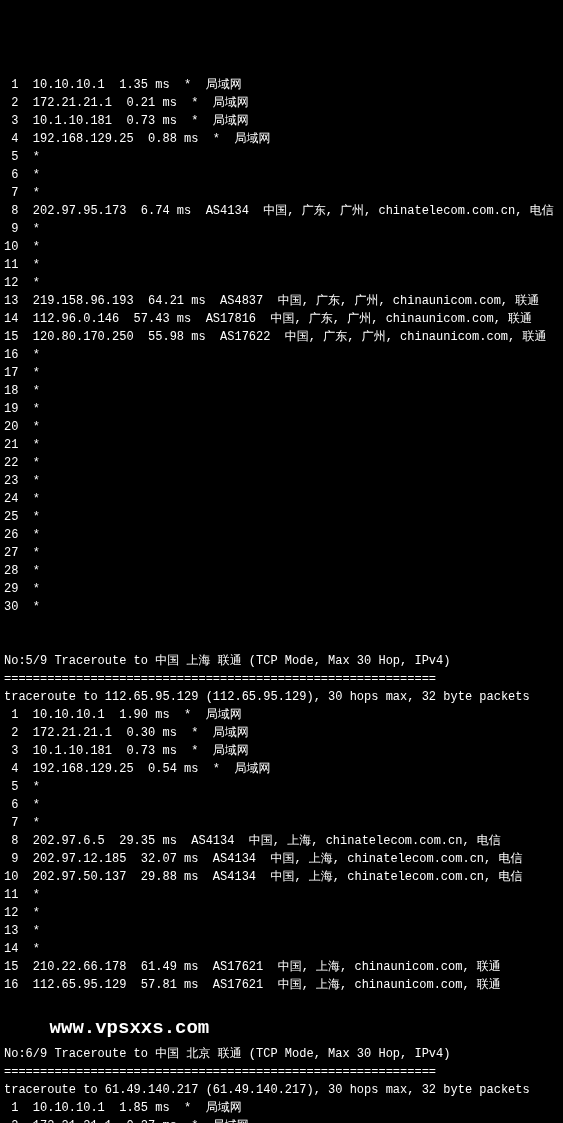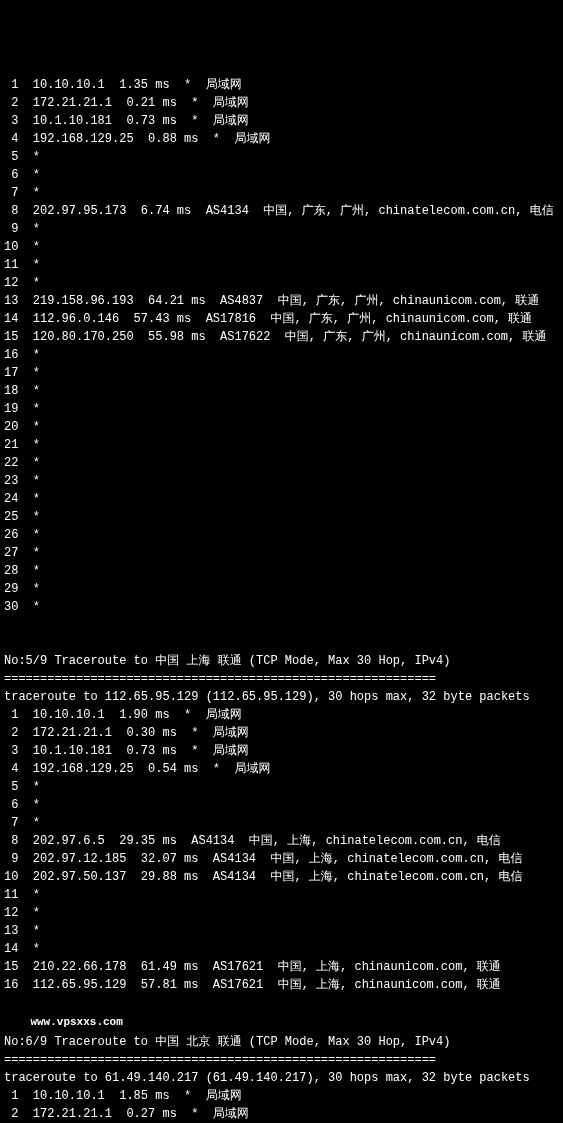--- a/index.html
+++ b/index.html
@@ -8,21 +8,21 @@
       color: #fff;
       font-family: "Courier New", monospace;
       font-size: 12px;
       line-height: 1.5;
       padding: 4px;
       width: 563px;
       white-space: pre;
     }
     .watermark {
       font-weight: bold;
-      font-size: 11px;
+      font-size: 19px;
       color: #fff;
       padding: 2px 0;
     }
     .line { display: block; }
   </style>
 </head>
 <body>
 
 
 

